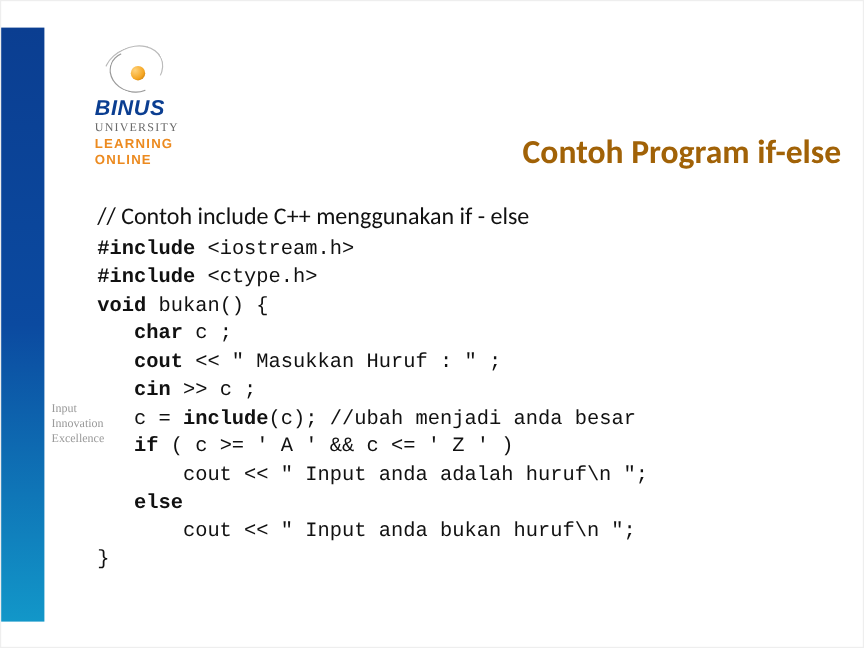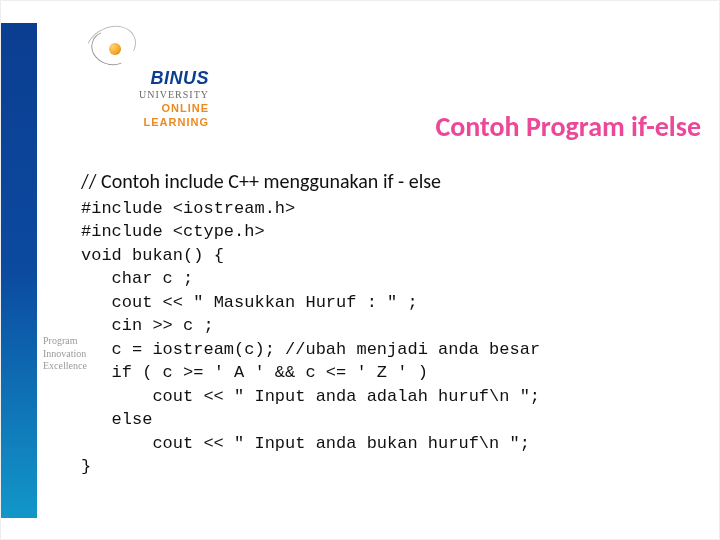--- a/index.html
+++ b/index.html
@@ -16,25 +16,24 @@
     position: absolute;
     left: 0;
     top: 22px;
     width: 36px;
     height: 495px;
     background: linear-gradient(to bottom, #0b3e91 0%, #0b4aa0 50%, #1297c9 100%);
   }
   .logo {
     position: absolute;
     left: 78px;
-    top: 24px;
+    top: 36px;
     width: 130px;
     font-size: 10px;
     line-height: 1.1;
-    text-align: right;
   }
   .logo-mark {
     position: relative;
     width: 60px; height: 40px;
     margin-bottom: 4px;
   }
   .logo-orb {
     position: absolute;
     left: 30px; top: 18px;
     width: 12px; height: 12px;
@@ -82,40 +81,40 @@
     letter-spacing: 1px;
     color: #ec8a1f;
     margin-top: 2px;
   }
   .title {
     position: absolute;
     right: 18px;
     top: 108px;
     font-size: 28px;
     font-weight: bold;
-    color: #ec4899;
+    color: #a16207;
   }
   .subtitle {
     position: absolute;
     left: 80px;
     top: 168px;
     font-size: 20px;
     color: #111;
   }
   .code {
     position: absolute;
     left: 80px;
     top: 196px;
     font-family: "Courier New", Courier, monospace;
     font-size: 17px;
     line-height: 1.38;
     white-space: pre;
     color: #111;
   }
-  .bold { font-weight: normal; }
+  .bold { font-weight: bold; }
   .tagline {
     position: absolute;
     left: 42px;
     top: 334px;
     font-family: Georgia, serif;
     font-size: 10px;
     color: #9a9a9a;
     line-height: 1.25;
   }
 </style>
@@ -125,38 +124,38 @@
 <div class="grad-bar"></div>
 
 <div class="logo">
   <div class="logo-mark">
     <div class="logo-arc"></div>
     <div class="logo-arc2"></div>
     <div class="logo-orb"></div>
   </div>
   <div class="logo-binus">BINUS</div>
   <div class="logo-univ">UNIVERSITY</div>
+  <div class="logo-online">LEARNING</div>
   <div class="logo-online">ONLINE</div>
-  <div class="logo-online">LEARNING</div>
 </div>
 
 <div class="tagline">
-  <div>Program</div>
+  <div>Input</div>
   <div>Innovation</div>
   <div>Excellence</div>
 </div>
 
 <div class="title">Contoh Program if-else</div>
 
 <div class="subtitle">// Contoh include C++ menggunakan if - else</div>
 
 <div class="code"><span class="bold">#include</span><span> &lt;iostream.h&gt;</span>
 <span class="bold">#include</span><span> &lt;ctype.h&gt;</span>
 <span class="bold">void</span><span> bukan() {</span>
 <span class="bold">   char</span><span> c ;</span>
 <span class="bold">   cout</span><span> &lt;&lt; " Masukkan Huruf : " ;</span>
 <span class="bold">   cin</span><span> &gt;&gt; c ;</span>
-<span>   c = </span><span class="bold">iostream</span><span>(c); //ubah menjadi anda besar</span>
+<span>   c = </span><span class="bold">include</span><span>(c); //ubah menjadi anda besar</span>
 <span class="bold">   if</span><span> ( c &gt;= ' A ' &amp;&amp; c &lt;= ' Z ' )</span>
 <span>       cout &lt;&lt; " Input anda adalah huruf\n ";</span>
 <span class="bold">   else</span>
 <span>       cout &lt;&lt; " Input anda bukan huruf\n ";</span>
 <span>}</span></div>
 
 </body></html>

